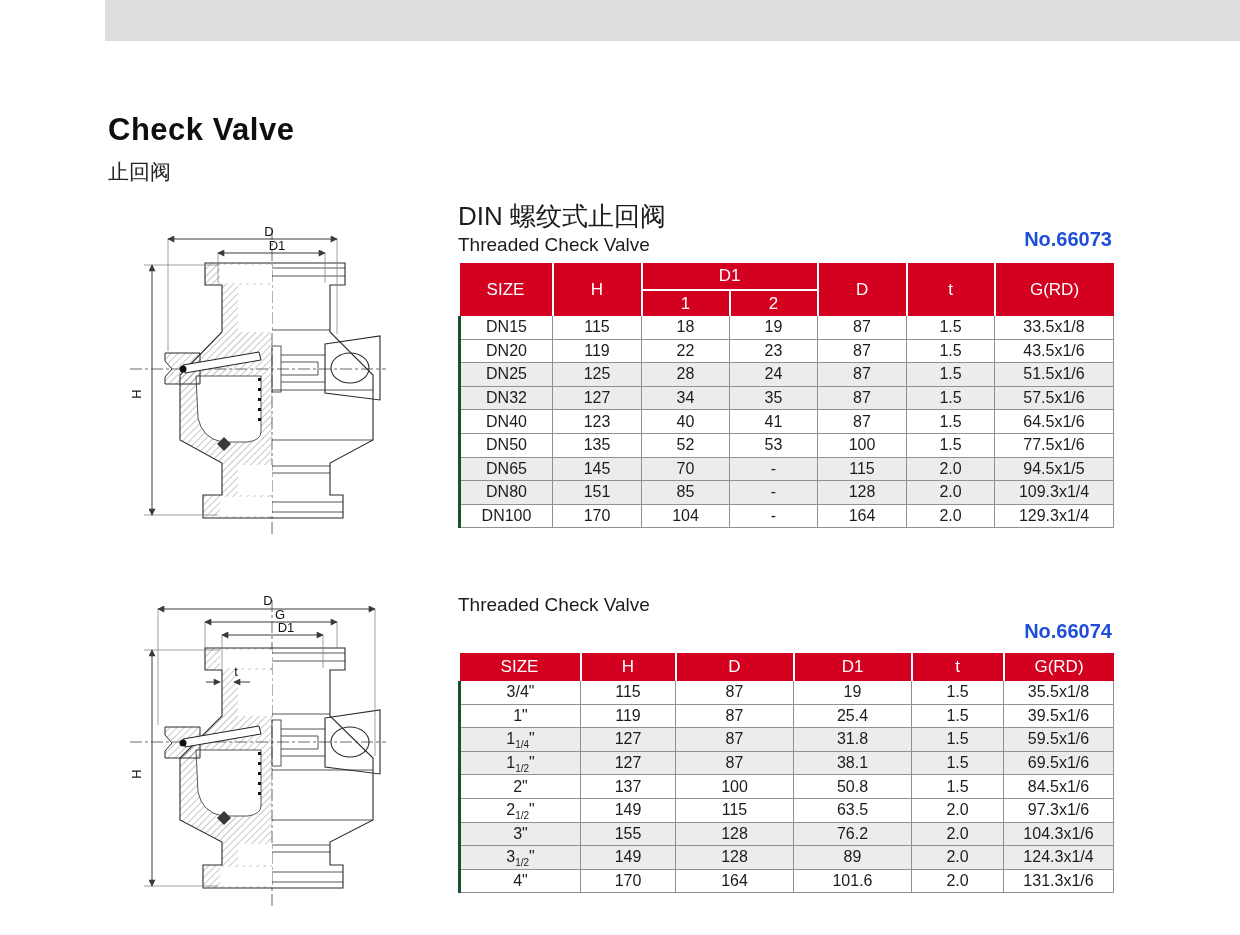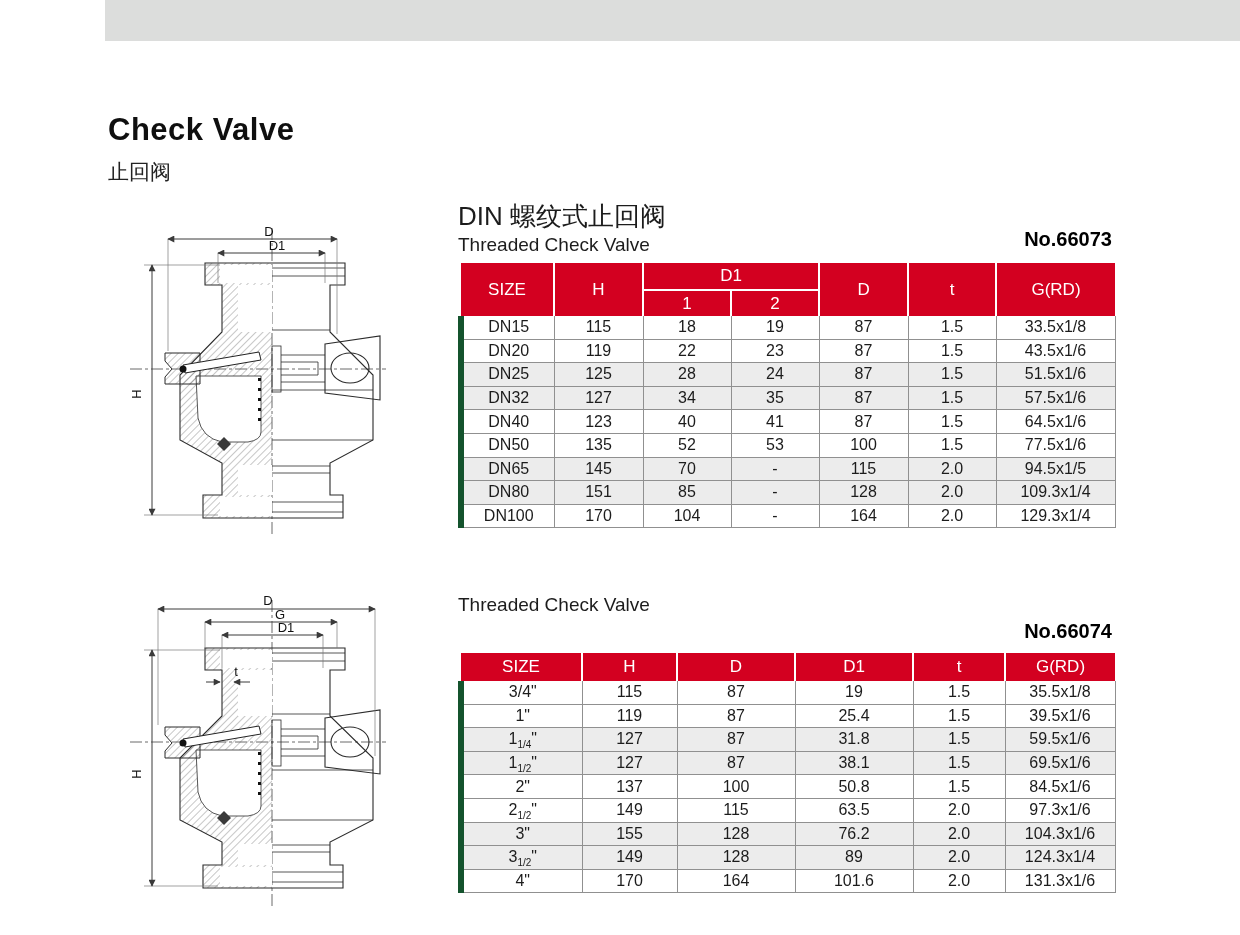--- a/index.html
+++ b/index.html
@@ -6,37 +6,37 @@
   .page{position:relative;width:1240px;height:935px;background:#ffffff;overflow:hidden;
         font-family:"Liberation Sans",sans-serif;color:#1c1c1c;}
   .top-bar{position:absolute;left:105px;top:0;width:1135px;height:41px;background:#dcdddc;}
   .title-block{position:absolute;left:108px;top:96px;margin-top:16px;}
   .title-block h1{margin:0;font-size:31px;font-weight:bold;color:#0f0f0f;letter-spacing:.5px;}
   .title-block .sub{margin-top:10px;font-size:21px;color:#222;}
 
   .sec-head{position:absolute;left:458px;width:654px;}
   .sec-head .cn{font-size:26px;line-height:1.22;}
   .sec-head .en{font-size:19px;line-height:1.22;}
-  .sec-head .no{position:absolute;right:0;bottom:0;font-size:20px;font-weight:bold;color:#000000;}
+  .sec-head .no{position:absolute;right:0;bottom:0;font-size:20px;font-weight:bold;color:#1d4ed8;}
   #din-head{top:201px;height:50px;}
   #sms-head{top:593px;height:50px;}
 
   table.spec{position:absolute;left:458px;width:654px;border-collapse:collapse;table-layout:fixed;}
   #din-table{top:263px;}
   #sms-table{top:653px;}
   table.spec thead th{background:#d30020;color:#fff;font-weight:normal;font-size:17px;
         padding:0;text-align:center;vertical-align:middle;}
   #din-table thead tr:nth-child(1){height:27px;}
   #din-table thead tr:nth-child(2){height:26px;}
   #sms-table thead tr{height:28px;}
   th.sr{border-right:2px solid #fff;}
   th.sb{border-bottom:2px solid #fff;}
   table.spec tbody td{font-size:16px;text-align:center;height:22.6px;line-height:1;
         padding:0;border-bottom:1px solid #909090;border-right:1px solid #909090;background:#fff;}
-  table.spec tbody td:first-child{border-left:6px solid #14532d;}
+  table.spec tbody td:first-child{border-left:3px solid #14532d;}
   table.spec tbody tr:nth-child(4n+3) td,
   table.spec tbody tr:nth-child(4n+4) td{background:#ececec;}
   table.spec sub{font-size:10px;line-height:0;}
 
   figure.drawing{margin:0;position:absolute;}
   #fig-din{left:128px;top:226px;}
   #fig-sms{left:128px;top:592px;}
   .outline{fill:none;stroke:#2b2b2b;stroke-width:1.1;}
   .detail{fill:none;stroke:#2b2b2b;stroke-width:0.8;}
   .dim{stroke:#3a3a3a;stroke-width:1;fill:none;}

